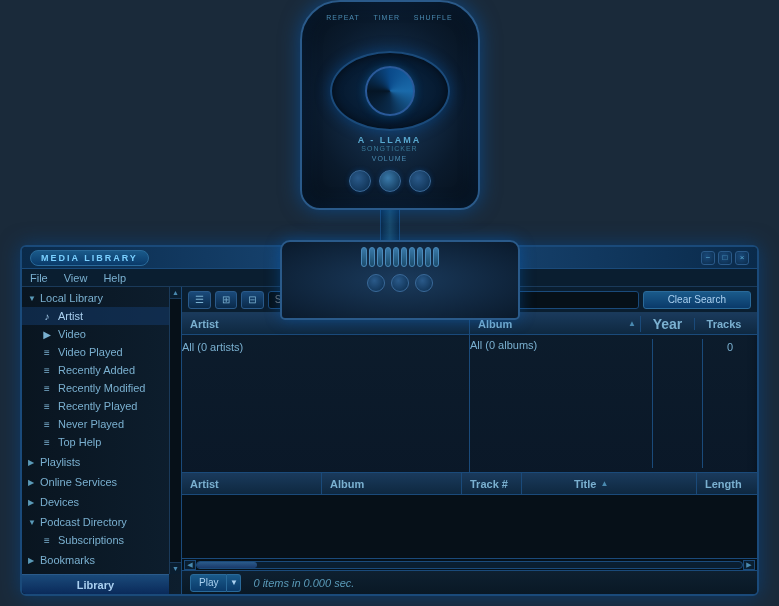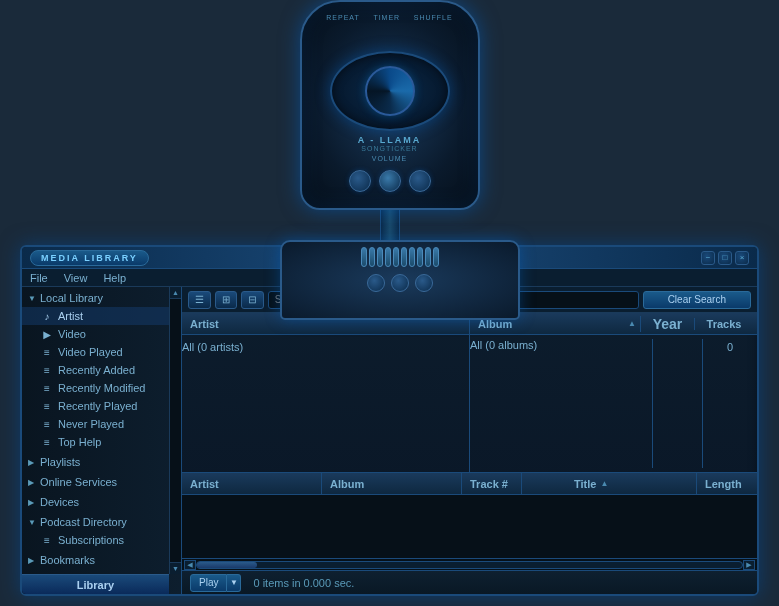--- a/index.html
+++ b/index.html
@@ -516,20 +516,21 @@
       cursor: pointer;
       display: flex;
       align-items: center;
       justify-content: center;
     }
 
     .status-text {
       color: #5a9ab8;
       font-size: 11px;
       margin-left: 8px;
+      font-style: italic;
     }
 
     
     .library-tab {
       position: absolute;
       bottom: 0;
       left: 0;
       right: 12px;
       height: 20px;
       background: linear-gradient(to bottom, #1a4a7a, #0a2a5a);

